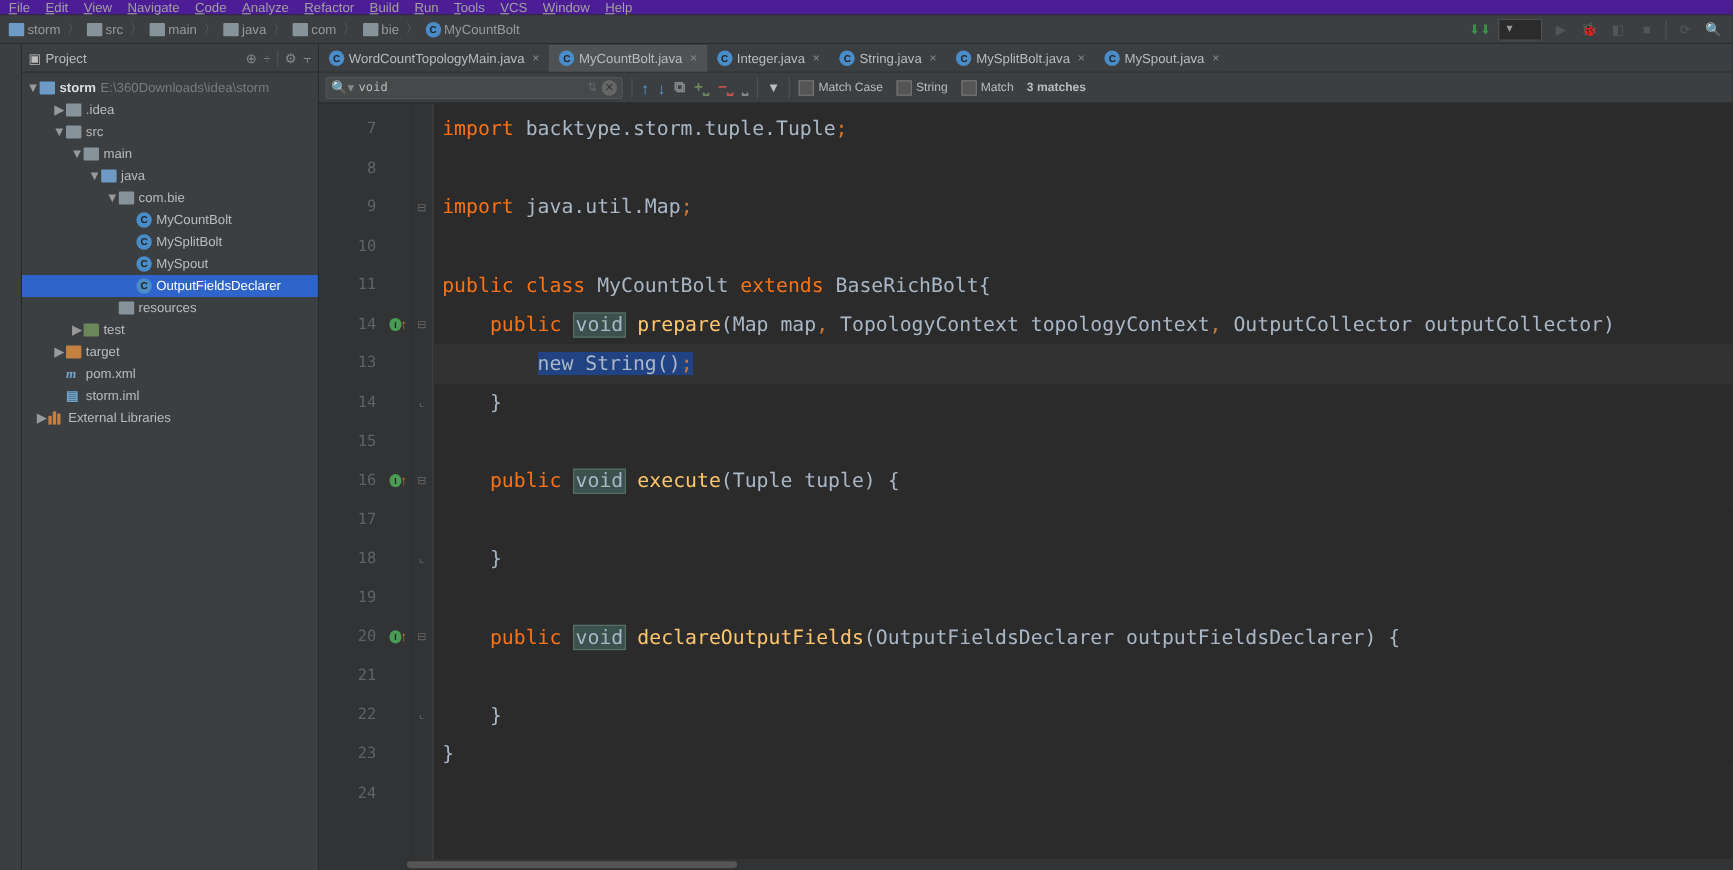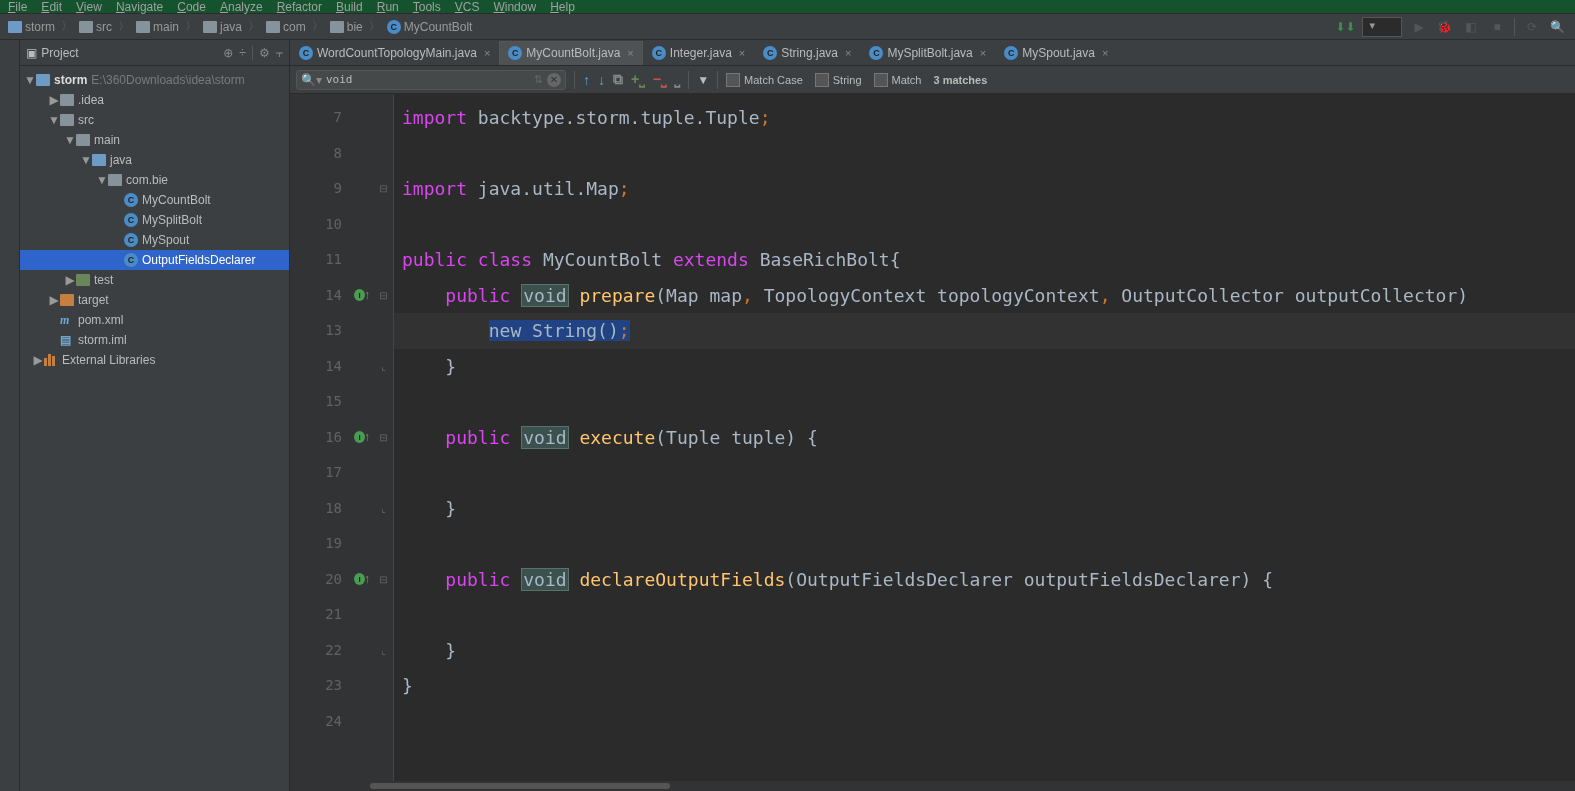--- a/index.html
+++ b/index.html
@@ -9,21 +9,21 @@
       color: #bbb;
       font-size: 12px;
       width: 1575px;
       height: 791px;
       overflow: hidden;
     }
     
     .menubar {
       display: flex;
       align-items: center;
-      background: #14532d;
+      background: #4c1d95;
       height: 14px;
       padding: 0 8px;
       border-bottom: 1px solid #2b2b2b;
       font-size: 12px;
       color: #a0a0a0;
     }
     .menubar .menu-item { margin-right: 14px; cursor: pointer; }
     .menubar .menu-item u { text-decoration: underline; }
     
     .breadcrumb-bar {
@@ -106,21 +106,21 @@
     .gutter-icons { width: 24px; background: #313335; padding-top: 6px; position: relative; }
     .gutter-icons .gmark { height: 35.5px; display: flex; align-items: center; justify-content: center; }
     .gmark .override-ic { width: 16px; height: 16px; display: flex; align-items: center; }
     .circle-i { width: 12px; height: 12px; border-radius: 50%; background: #499c54; color: #222; font-size: 8px; font-weight: bold; display: flex; align-items: center; justify-content: center; }
     .up-arrow { color: #cc7832; font-size: 12px; font-weight: bold; margin-left: -1px; }
     .fold-gutter { width: 20px; background: #313335; border-right: 1px solid #444; padding-top: 6px; }
     .fold-gutter .fmark { height: 35.5px; display: flex; align-items: center; justify-content: center; color: #666; font-size: 10px; }
     .code { flex: 1; font-family: "Source Han Sans CN Regular", "Consolas", monospace; font-size: 18px; color: #a9b7c6; padding-top: 6px; white-space: pre; overflow-x: auto; }
     .code .line { height: 35.5px; line-height: 35.5px; padding-left: 8px; }
     .code .line.current { background: #323232; }
-    .kw { color: #d946ef; }
+    .kw { color: #f97316; }
     .method { color: #ffc66d; }
     .hl-void { background: #3b514d; border: 1px solid #5a7267; padding: 0 1px; }
     .sel { background: #214283; color: #a9b7c6; }
     .semi { color: #cc7832; }
     .scrollbar-h { height: 10px; background: #313335; display: flex; align-items: center; padding: 0 20px; }
     .scroll-thumb { width: 300px; height: 6px; background: #555; border-radius: 3px; margin-left: 60px; }
   </style>
 </head>
 <body>
 
@@ -281,20 +281,28 @@
               <span class="class-ic">C</span>
               <span>MySpout</span>
             </span>
           </div>
           <div class="tree-row selected">
             <span class="tree-indent" style="width:92px"></span>
             <span class="tree-toggle"></span>
             <span class="folder-node">
               <span class="class-ic">C</span>
               <span>OutputFieldsDeclarer</span>
+            </span>
+          </div>
+          <div class="tree-row">
+            <span class="tree-indent" style="width:76px"></span>
+            <span class="tree-toggle"></span>
+            <span class="folder-node">
+              <span class="icon folder-ic"></span>
+              <span>resources</span>
             </span>
           </div>
           <div class="tree-row">
             <span class="tree-indent" style="width:44px"></span>
             <span class="tree-toggle">▶</span>
             <span class="folder-node">
               <span class="icon folder-test"></span>
               <span>test</span>
             </span>
           </div>

